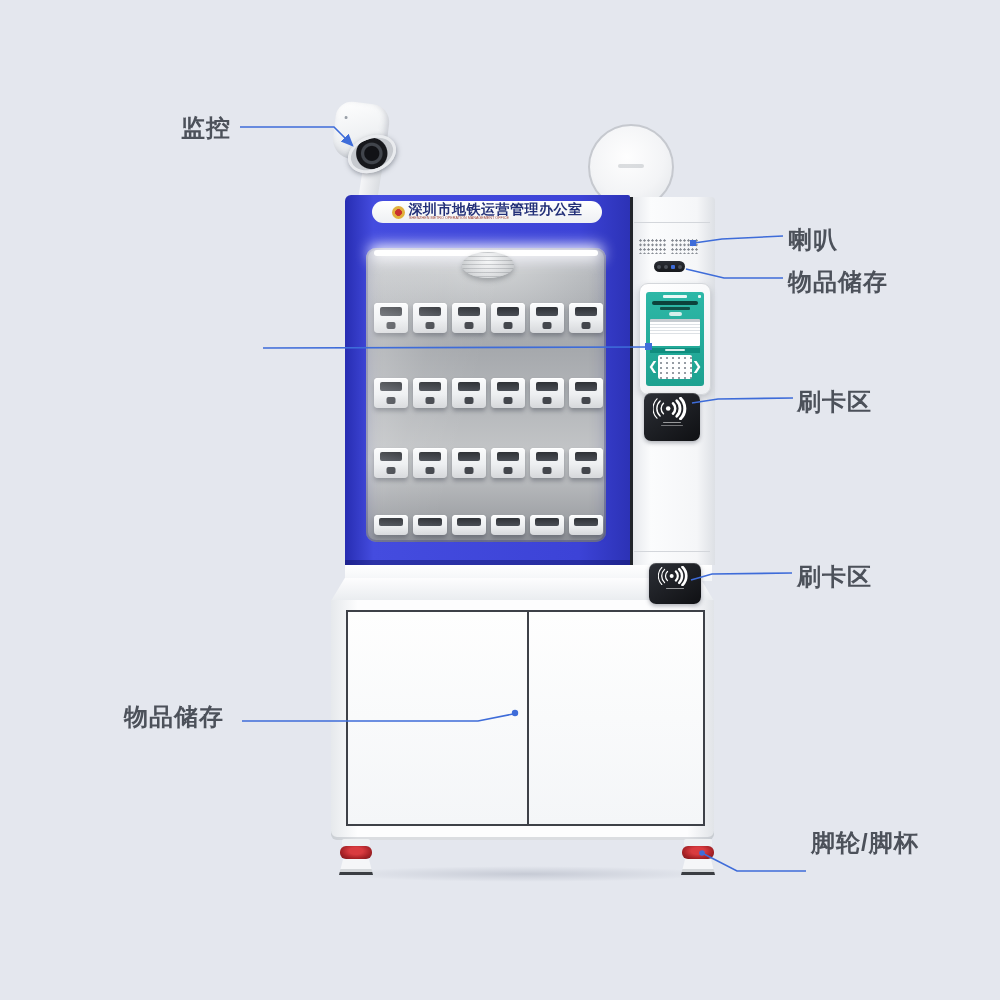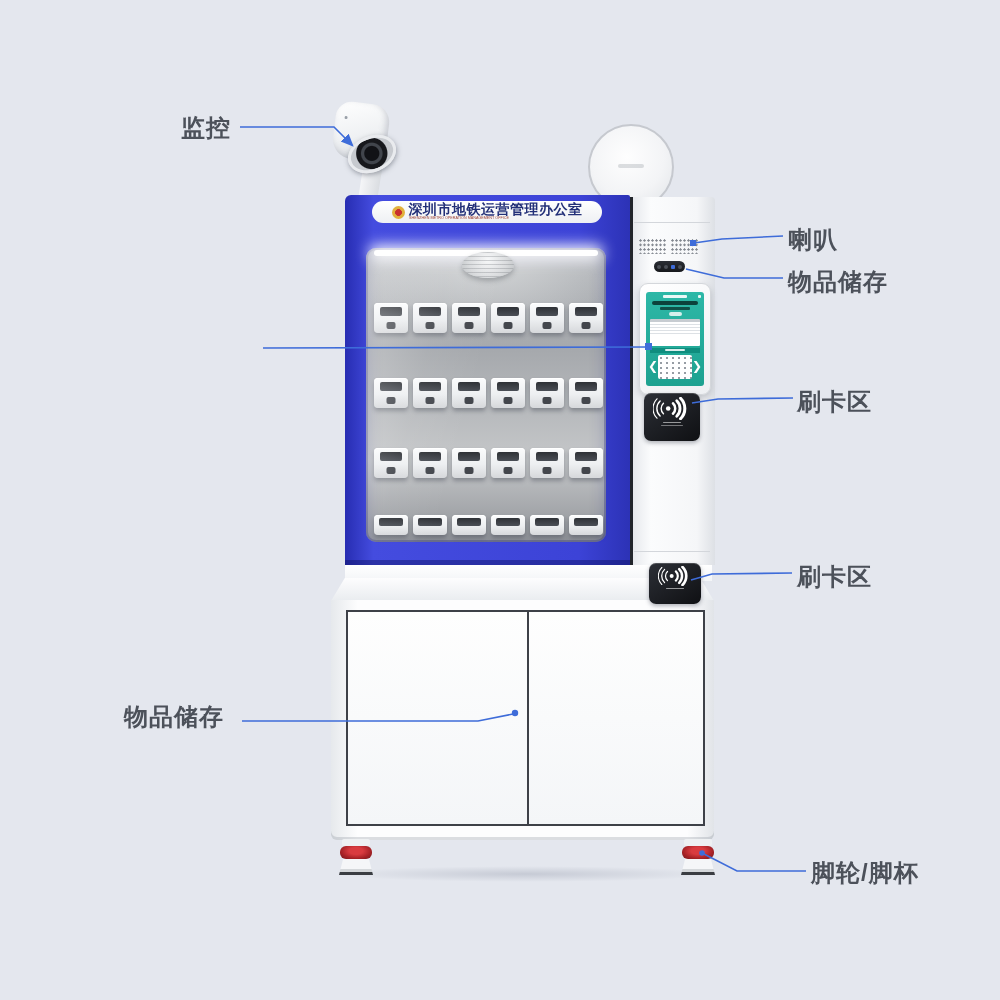--- a/index.html
+++ b/index.html
@@ -277,15 +277,15 @@
       <circle cx="702" cy="853" r="2.8"></circle>
     </g>
   </svg>
 
   <div class="label" style="left:181px;top:112px;font-family:Liberation Serif, serif;">监控</div>
   <div class="label" style="left:788px;top:224px;">喇叭</div>
   <div class="label" style="left:788px;top:266px;">物品储存</div>
   <div class="label" style="left:797px;top:386px;">刷卡区</div>
   <div class="label" style="left:797px;top:561px;">刷卡区</div>
   <div class="label" style="left:124px;top:701px;">物品储存</div>
-  <div class="label" style="left:811px;top:857px;">脚轮/脚杯</div>
+  <div class="label" style="left:811px;top:827px;">脚轮/脚杯</div>
 
 </div>
 
 </body></html>

